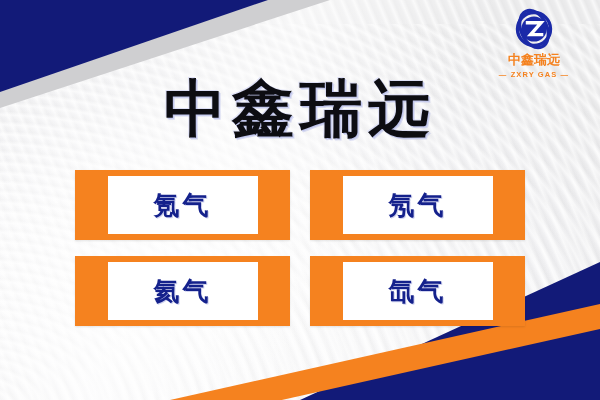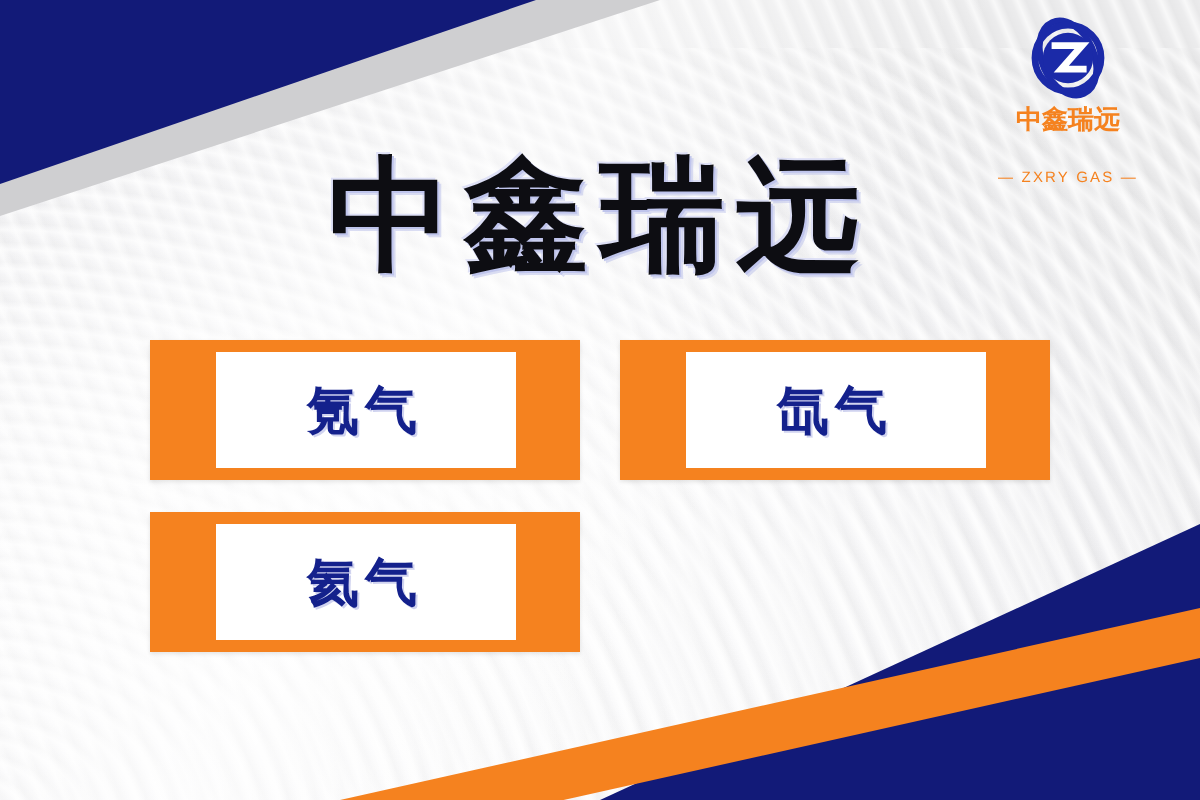--- a/index.html
+++ b/index.html
@@ -120,23 +120,23 @@
   .logo-mark svg { display: block; }
   .logo-cn {
     font-size: 13px;
     font-weight: 700;
     letter-spacing: 0px;
     line-height: 1;
     color: #f5821f;
     white-space: nowrap;
   }
   .logo-en {
-    margin-top: 18px;
+    margin-top: 4px;
     font-size: 7.5px;
-    font-weight: 400;
+    font-weight: 700;
     letter-spacing: 1.1px;
     color: #f5821f;
     white-space: nowrap;
   }
 
   
   .title {
     position: absolute;
     left: 0; right: 0;
     top: 78px;
@@ -223,27 +223,32 @@
   <div class="title">中鑫瑞远</div>
 
   <div class="grid">
 
     <div class="gas-box">
       <div class="gas-inner">
         <span class="gas-label">氪气</span>
       </div>
     </div>
 
+    <div class="gas-box">
+      <div class="gas-inner">
+        <span class="gas-label">氖气</span>
+      </div>
+    </div>
+
+    <div class="gas-box">
+      <div class="gas-inner">
+        <span class="gas-label">氦气</span>
+      </div>
+    </div>
 
     <div class="gas-box">
       <div class="gas-inner">
         <span class="gas-label">氙气</span>
-      </div>
-    </div>
-
-    <div class="gas-box">
-      <div class="gas-inner">
-        <span class="gas-label">氦气</span>
       </div>
     </div>
 
   </div>
 </div>
 
 </body></html>

